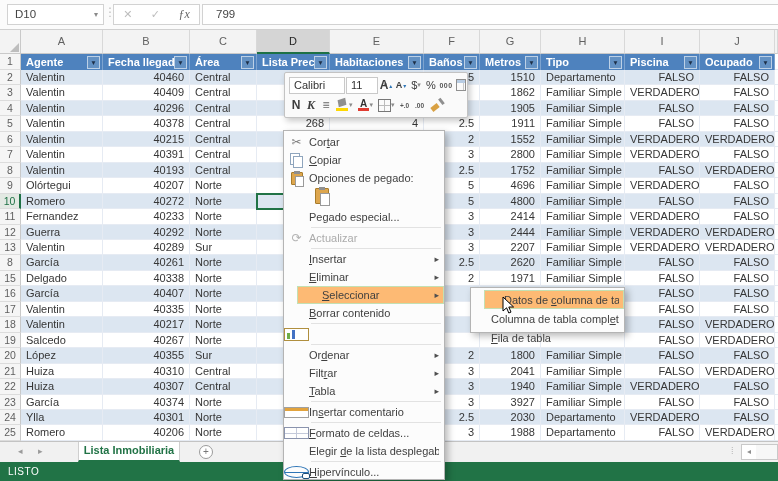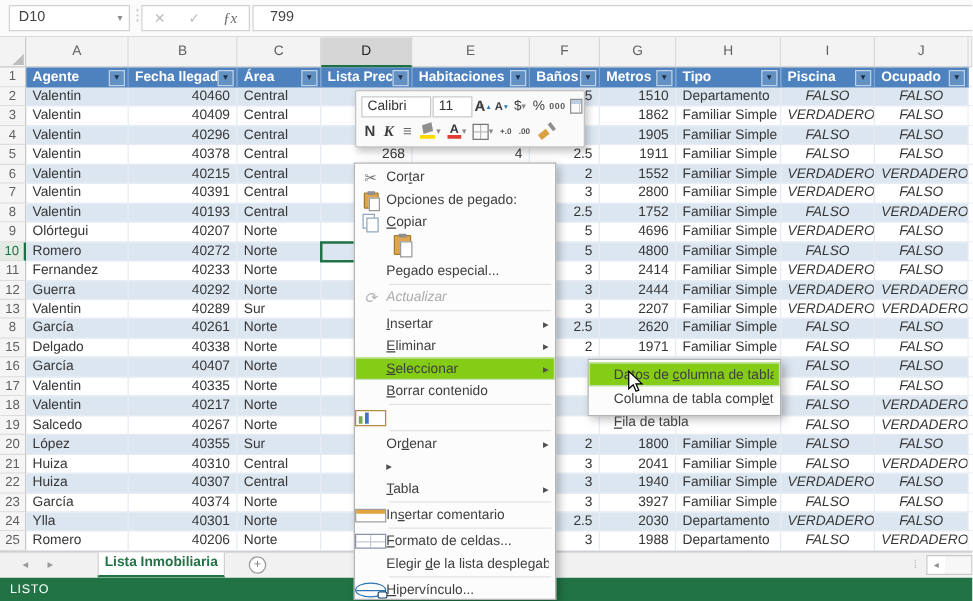--- a/index.html
+++ b/index.html
@@ -25,21 +25,21 @@
   .corner::after{content:"";position:absolute;right:1px;bottom:1px;border-left:9px solid transparent;border-bottom:9px solid #bdbdbd;}
   .ch{background:#f3f3f3;border-right:1px solid #d8d8d8;border-bottom:1px solid #c9c9c9;color:#616161;font-size:11px;text-align:center;line-height:22px;box-sizing:border-box;}
   .ch.sel{background:#d5d5d5;border-bottom:2px solid #1e7145;color:#242424;}
   .rh{background:#f5f5f5;border-right:1px solid #c9c9c9;border-bottom:1px solid #dcdcdc;color:#5f5f5f;font-size:10.5px;text-align:center;line-height:15px;box-sizing:border-box;}
   .rh.sel{color:#1e7145;font-weight:normal;background:#e3e9e3;border-right:2px solid #1e7145;}
   .th{background:#4e82be;color:#fff;font-weight:bold;font-size:11px;line-height:16px;padding-left:5px;box-sizing:border-box;position:relative;border-right:1px solid #7da3cf;white-space:nowrap;overflow:hidden;}
   .th .flt{position:absolute;right:2px;top:1.5px;width:13px;height:13px;background:#6391c3;border:1px solid #bcd0e6;box-sizing:border-box;color:#1d2f47;font-size:6.5px;line-height:11px;text-align:center;}
   .cell{font-size:11px;color:#363636;line-height:15px;padding:0 5px;box-sizing:border-box;white-space:nowrap;overflow:hidden;border-right:1px solid #e6ebf3;border-bottom:1px solid #e6ebf3;}
   .cell.band{background:#dce6f1;}
   .cell.r{text-align:right;}
-  .cell.c{text-align:center;font-style:italic;}
+  .cell.c{text-align:right;}
   .cell.fill{background:#fff;border-right:none;}
 
   
   .selbox{position:absolute;left:256px;top:193px;width:74px;height:17px;border:2px solid #217346;box-sizing:border-box;z-index:5;}
 
   
   .mtb{position:absolute;left:284px;top:72px;width:184px;height:46px;background:#fafafa;border:1px solid #c3c3c3;border-radius:2px;box-shadow:2px 3px 6px rgba(0,0,0,.22);z-index:30;padding:2px 4px;box-sizing:border-box;color:#444;}
   .mtb-row{display:flex;align-items:center;height:20px;gap:1px;}
   .fontbox{border:1px solid #c9c9c9;background:#fff;height:17px;display:flex;align-items:center;gap:21px;padding:0 4px;font-size:11px;color:#333;box-sizing:border-box;}
   .fontbox .dd,.mbtn .dd{color:#8a8a8a;font-size:7px;}
@@ -62,22 +62,22 @@
   .ic-brush{position:relative;width:13px;height:14px;}
   .ic-brush::before{content:"";position:absolute;left:1px;bottom:2px;width:8px;height:5px;background:#d9a143;transform:rotate(-38deg);}
   .ic-brush::after{content:"";position:absolute;right:0;top:0;width:2.5px;height:7px;background:#8f8f8f;transform:rotate(-38deg);}
 
   
   .cmenu{position:absolute;left:283px;top:130px;width:162px;height:350px;background:#fcfcfc;border:1px solid #b4b4b4;box-shadow:3px 3px 7px rgba(0,0,0,.28);z-index:40;box-sizing:border-box;padding-top:2px;overflow:hidden;}
   .mi{height:18px;display:flex;align-items:center;font-size:11px;color:#3f3f3f;padding-right:5px;box-sizing:border-box;}
   .mi .ic{width:25px;flex:0 0 25px;display:flex;align-items:center;justify-content:center;}
   .mi .lbl{flex:1;white-space:nowrap;overflow:hidden;}
   .mi .arr{color:#4f4f4f;font-size:9px;}
-  .mi.dis{color:#ababab;font-style:italic;}
-  .mi.hl{background:#84cc16;box-shadow:inset 0 0 0 1px #c3e0b3;}
+  .mi.dis{color:#ababab;}
+  .mi.hl{background:#fdba74;box-shadow:inset 0 0 0 1px #c3e0b3;margin-left:13px;}
   .msep{height:1px;background:#e2e2e2;margin:1px 3px 1px 27px;}
   .mi-paste{height:21px;display:flex;align-items:center;padding-left:31px;box-sizing:border-box;}
   u{text-decoration:underline;}
 
   
   .ic-scissors::before{content:"✂";color:#777;font-size:12px;}
   .ic-copy{position:relative;width:25px;height:14px;}
   .ic-copy::before{content:"";position:absolute;left:6px;top:0;width:8px;height:10px;background:#fff;border:1px solid #8fa5bd;}
   .ic-copy::after{content:"";position:absolute;left:9px;top:3px;width:8px;height:10px;background:#fff;border:1px solid #8fa5bd;}
   .ic-paste-small,.ic-paste-large{position:relative;display:inline-block;}
@@ -518,31 +518,31 @@
       </span>
   </div>
 </div>
 
 <div class="cmenu">
     <div class="mi">
       <span class="ic ic-scissors"></span>
       <span class="lbl">Cor<u>t</u>ar</span>
     </div>
     <div class="mi">
+      <span class="ic ic-copy"></span>
+      <span class="lbl"><u>C</u>opiar</span>
+    </div>
+    <div class="mi">
       <span class="ic">
         <span class="ic-paste-small">
           <span class="clip"></span>
         </span>
       </span>
       <span class="lbl">Opciones de pegado:</span>
     </div>
-    <div class="mi">
-      <span class="ic ic-copy"></span>
-      <span class="lbl"><u>C</u>opiar</span>
-    </div>
     <div class="mi-paste">
       <span class="pbtn"><span class="ic-paste-large"><span class="clip"></span></span></span>
     </div>
     <div class="mi">
       <span class="ic"></span>
       <span class="lbl">Pegado especial...</span>
     </div>
     <div class="msep"></div>
     <div class="mi dis">
       <span class="ic ic-refresh"></span>
@@ -573,20 +573,21 @@
       <span class="ic ic-quick-analysis"></span>
     </div>
     <div class="msep"></div>
     <div class="mi">
       <span class="ic"></span>
       <span class="lbl">Or<u>d</u>enar</span>
       <span class="arr">▸</span>
     </div>
     <div class="mi">
       <span class="ic"></span>
+      <span class="lbl">Filt<u>r</u>ar</span>
       <span class="arr">▸</span>
     </div>
     <div class="mi">
       <span class="ic"></span>
       <span class="lbl"><u>T</u>abla</span>
       <span class="arr">▸</span>
     </div>
     <div class="msep"></div>
     <div class="mi">
       <span class="ic ic-comment"></span>

